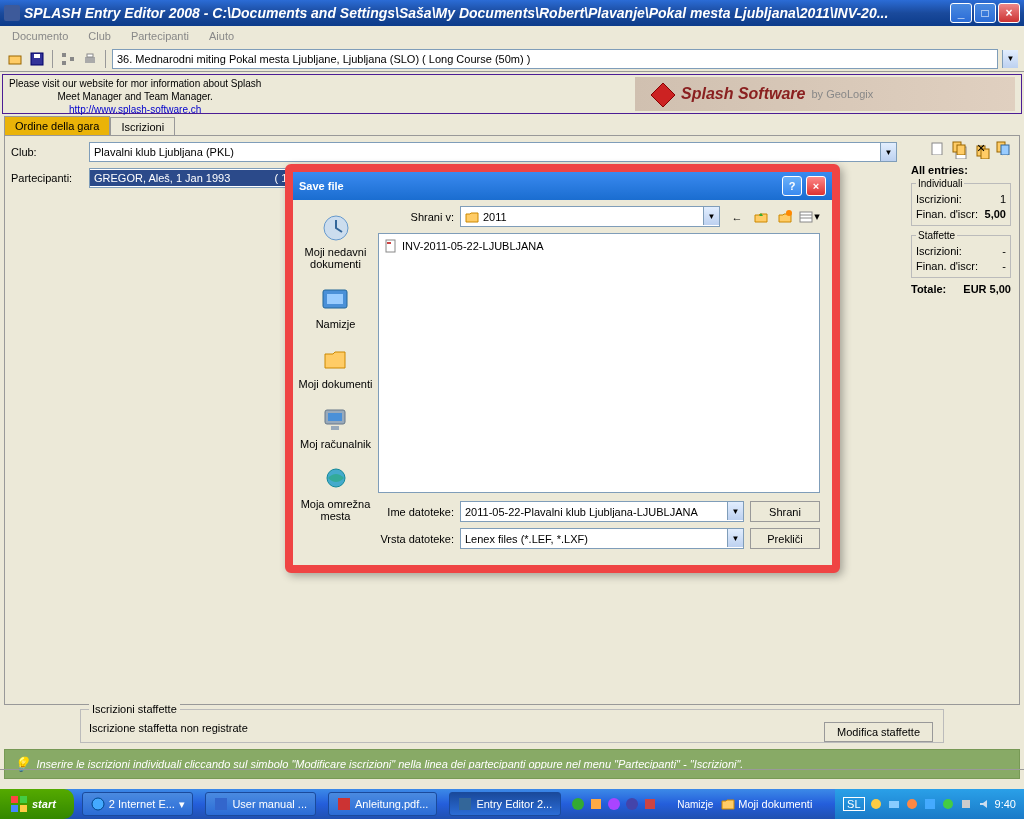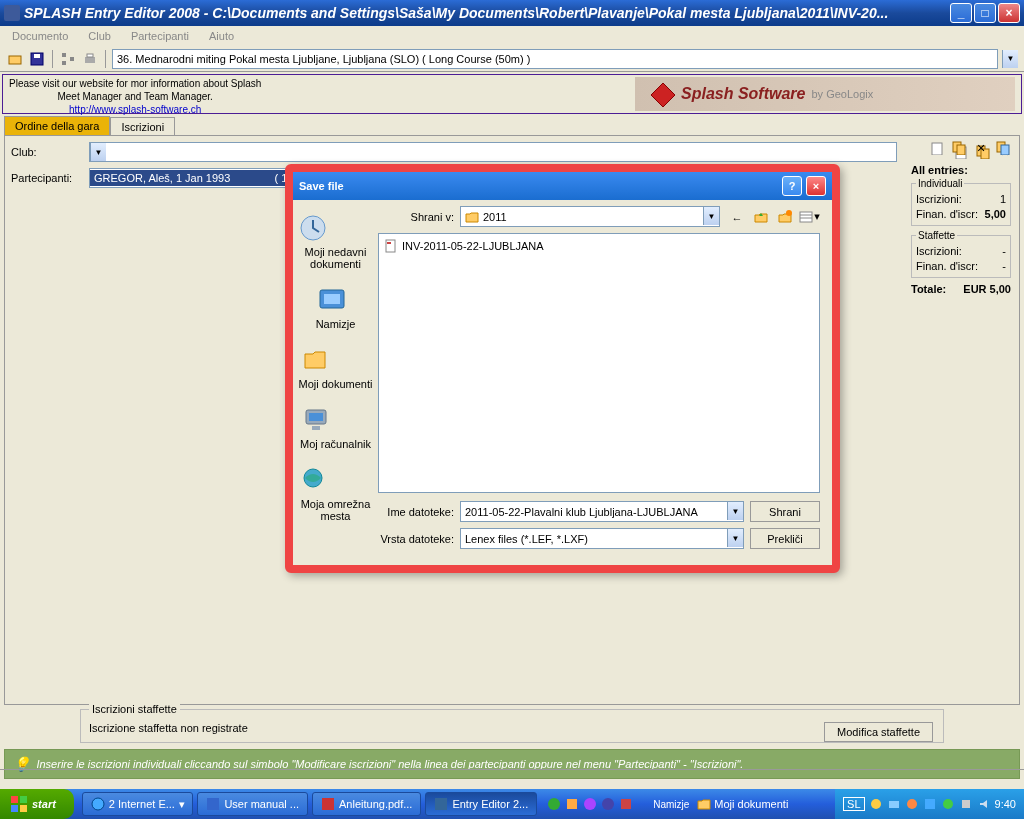--- a/index.html
+++ b/index.html
@@ -63,35 +63,35 @@
 
 .hint-bar { margin: 6px 4px; background: #8a6; height: 30px; border: 1px solid #795; display: flex; align-items: center; padding: 0 8px; color: #fff; font-style: italic; gap: 6px; }
 .hint-icon { color: #ff0; font-size: 14px; }
 
 
 .status-bar { position: absolute; bottom: 30px; left: 0; right: 0; height: 20px; border-top: 1px solid #999; }
 
 
 .taskbar { position: absolute; bottom: 0; left: 0; right: 0; height: 30px; background: linear-gradient(to bottom, #3c8ae8, #245edb 50%, #2050b0); display: flex; align-items: center; color: white; }
 .start-btn { height: 100%; padding: 0 18px 0 10px; background: linear-gradient(to bottom, #5a0, #380); font-weight: bold; font-style: italic; font-size: 16px; display: flex; align-items: center; gap: 4px; border-radius: 0 10px 10px 0; cursor: pointer; }
-.task-btns { display: flex; gap: 4px; margin-left: 8px; }
+.task-btns { display: flex; gap: 12px; margin-left: 8px; }
 .task-btn { height: 24px; padding: 0 8px; background: linear-gradient(#4a8ae0,#2b6cd6); border: 1px solid #1a4a9c; border-radius: 3px; display: flex; align-items: center; gap: 4px; font-size: 10px; cursor: pointer; }
 .task-btn.active { background: linear-gradient(#1a4a9c,#2b6cd6); }
 .tray { margin-left: auto; height: 100%; background: linear-gradient(#2aa0e8,#1a7ac8); display: flex; align-items: center; padding: 0 8px; gap: 4px; font-size: 10px; }
 
 
 .dialog { position: absolute; left: 285px; top: 164px; width: 555px; background: #ece9d8; border: 8px solid #ef4444; border-radius: 6px; box-shadow: 3px 3px 8px rgba(0,0,0,.3); z-index: 100; }
 .dialog-title { height: 28px; background: linear-gradient(#3a8af0,#1a6dd0); color: white; font-size: 16px; font-weight: bold; display: flex; align-items: center; padding: 0 6px; }
 .dialog-title-text { flex: 1; }
 .dlg-btns { display: flex; gap: 4px; }
 .dlg-help { width: 20px; height: 20px; background: linear-gradient(#6ab0f8,#3a8af0); border: 1px solid white; border-radius: 3px; display: flex; align-items: center; justify-content: center; cursor: pointer; }
 .dlg-close { width: 20px; height: 20px; background: linear-gradient(#f88,#d33); border: 1px solid white; border-radius: 3px; display: flex; align-items: center; justify-content: center; cursor: pointer; }
 .dialog-body { display: flex; }
 .places-bar { width: 85px; padding: 8px 0; display: flex; flex-direction: column; align-items: center; gap: 6px; }
-.place-item { display: flex; flex-direction: column; gap: 2px; font-size: 10px; text-align: center; cursor: pointer; padding: 4px; }
+.place-item { display: flex; flex-direction: column; align-items: center; gap: 2px; font-size: 10px; text-align: center; cursor: pointer; padding: 4px; }
 .place-icon { width: 32px; height: 32px; }
 .dialog-main { flex: 1; padding: 6px 12px 10px 0; }
 .dlg-row { display: flex; align-items: center; margin-bottom: 6px; gap: 6px; }
 .dlg-label { width: 76px; text-align: right; }
 .dlg-combo { flex: 1; height: 21px; border: 1px solid #7f9db9; background: white; display: flex; }
 .dlg-combo-text { flex: 1; padding: 0 4px; display: flex; align-items: center; gap: 4px; }
 .dlg-nav-btns { display: flex; gap: 2px; }
 .nav-btn { width: 22px; height: 20px; display: flex; align-items: center; justify-content: center; cursor: pointer; }
 .file-list { height: 260px; border: 1px solid #7f9db9; background: white; padding: 4px; margin-bottom: 8px; margin-left: 0px; }
 .file-item { display: flex; align-items: center; gap: 4px; padding: 1px; }
@@ -171,20 +171,21 @@
 
 <div class="tabs">
   <div class="tab">Ordine della gara</div>
   <div class="tab active">Iscrizioni</div>
 </div>
 
 <div class="main">
   <div class="row">
     <span class="row-label">Club:</span>
     <div class="combo">
+      <span class="combo-text">Plavalni klub Ljubljana (PKL)</span>
       <div class="combo-arrow">▼</div>
     </div>
     <div style="width:110px;display:flex;gap:6px;justify-content:flex-end">
       <span class="icon-btn">
           <svg width="14" height="14">
             <rect x="2" y="2" width="10" height="12" fill="#fff" stroke="#888"></rect>
           </svg>
         </span>
       <span class="icon-btn">
           <svg width="14" height="14">

